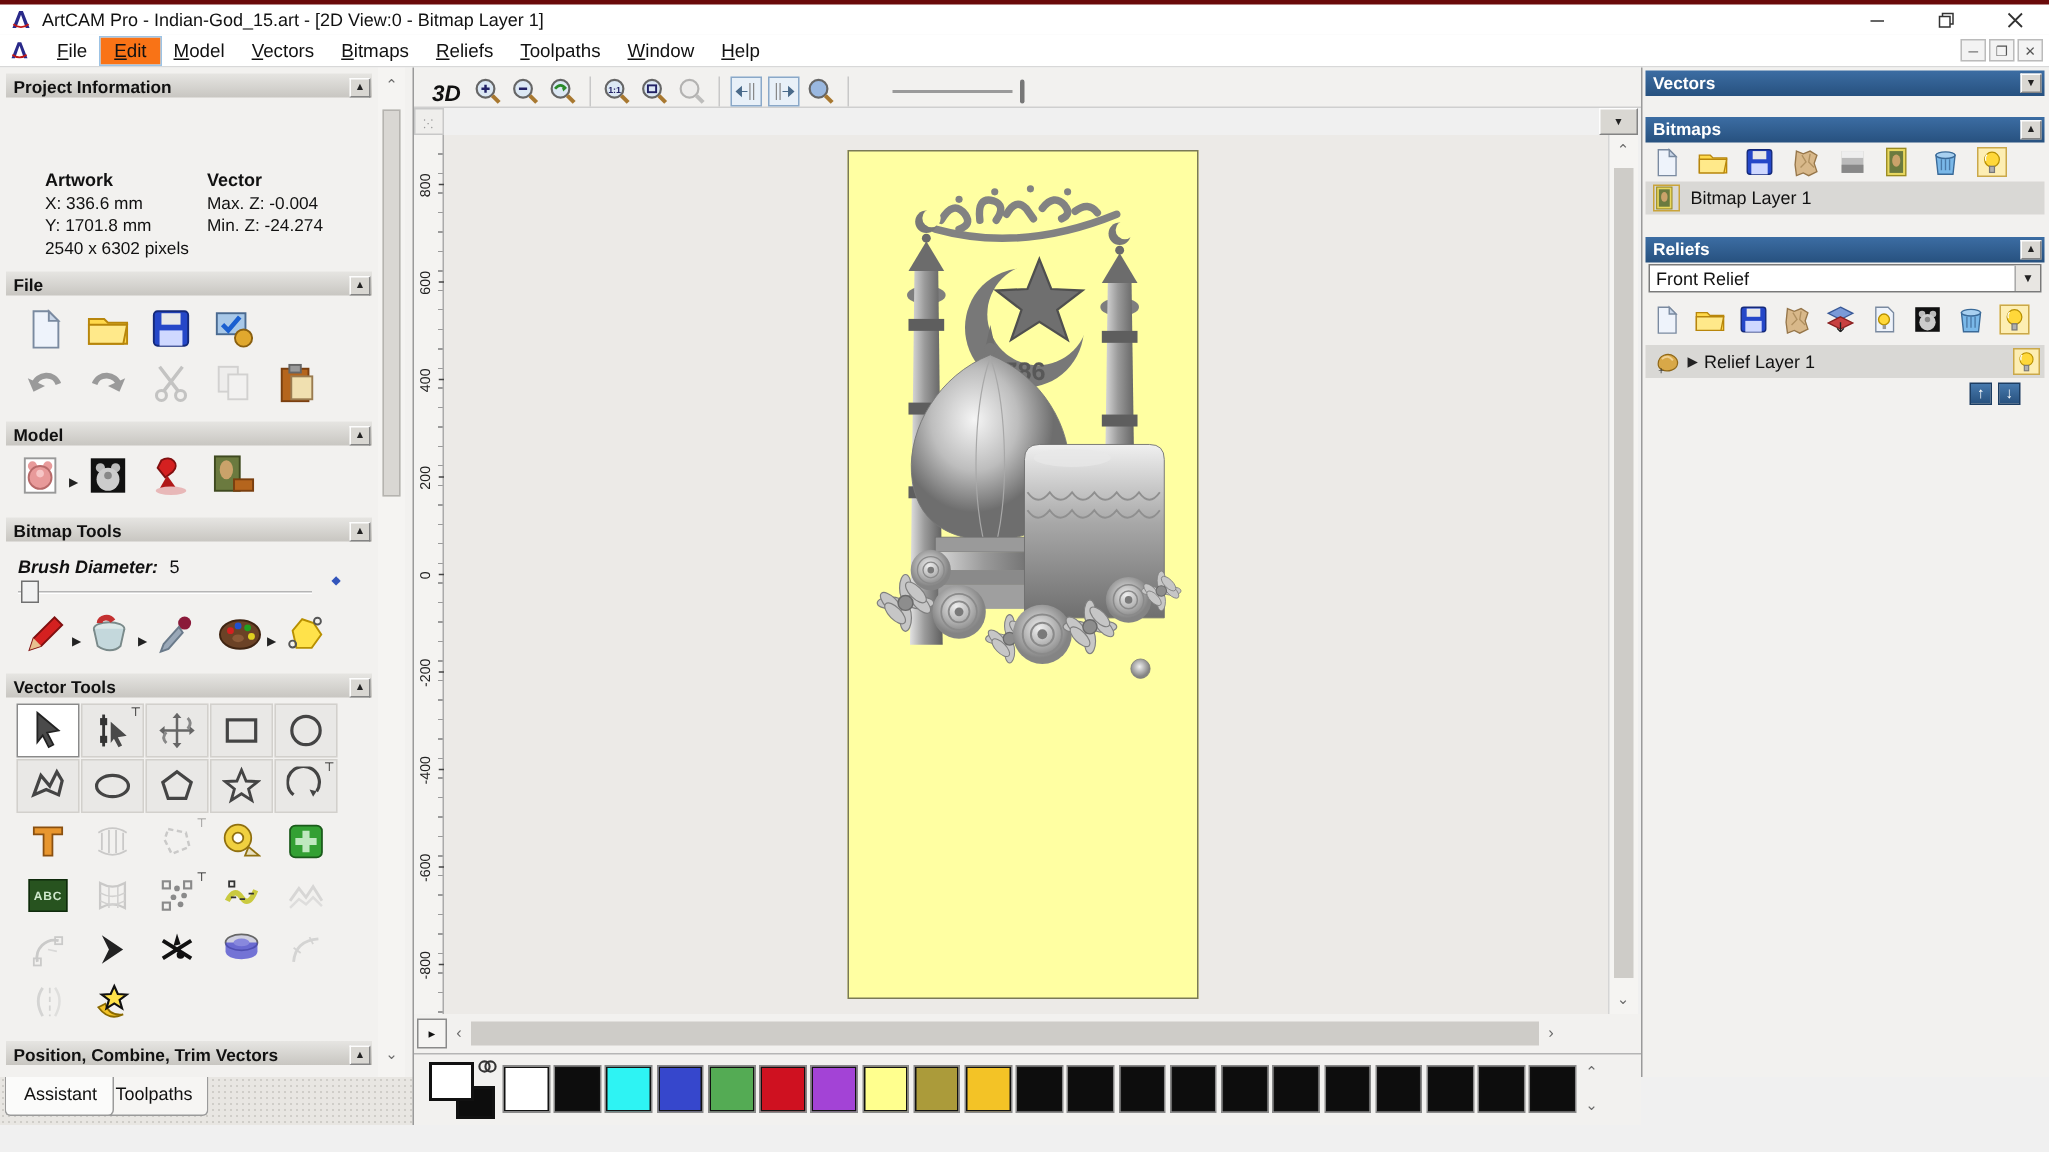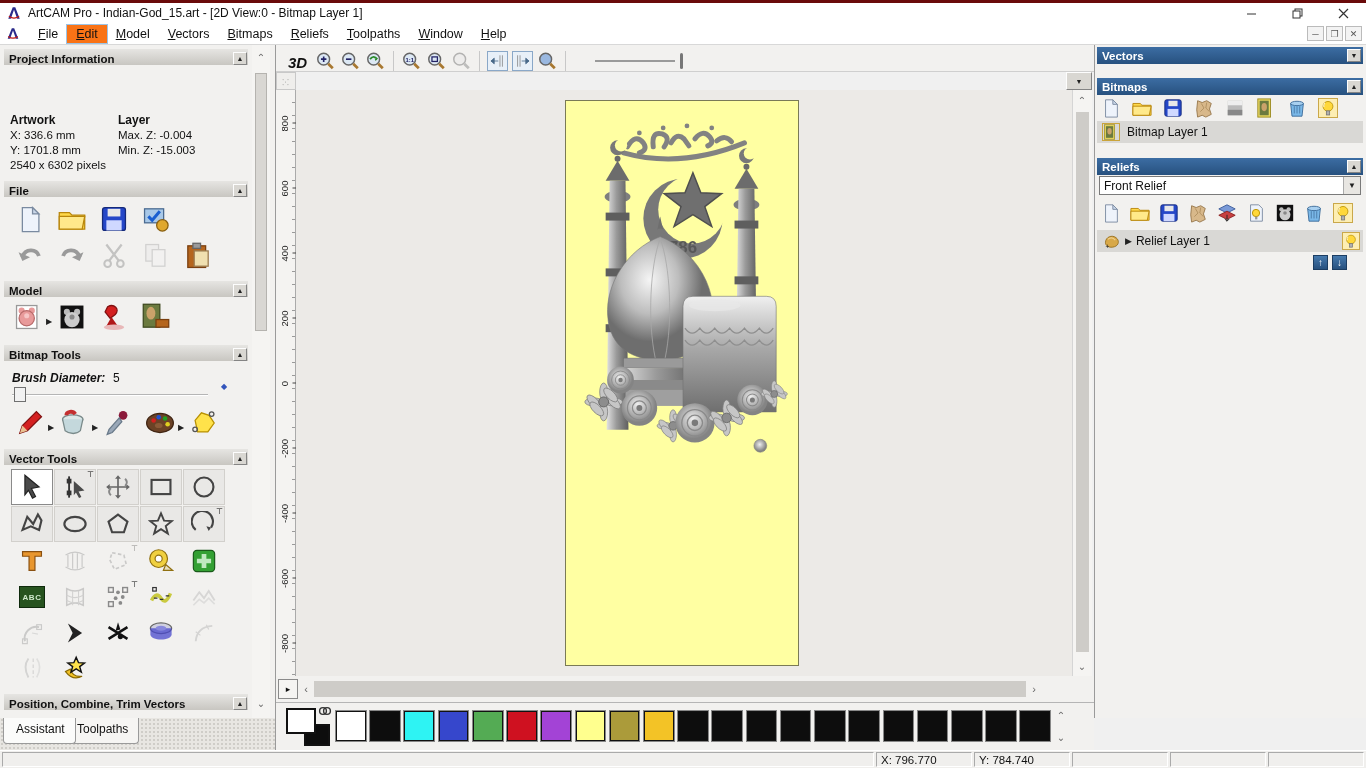--- a/index.html
+++ b/index.html
@@ -23,21 +23,21 @@
   .menubar .logo { width:16px; height:13px; margin:0 8px 0 5px; }
   .mdi-controls { margin-left:auto; display:flex; gap:2px; padding-right:4px; }
   .mdi-btn { width:17px; height:15px; background:#f3f3f3; border:1px solid #bbb; font-size:9px; color:#555; display:flex; align-items:center; justify-content:center; }
 
   
   .left-panel { position:absolute; left:0; top:45px; width:276px; height:673px; background:#f2f1ef; border-right:1px solid #9a9a9a; overflow:hidden; }
   .sec-h { position:absolute; left:4px; width:244px; height:16px; background:linear-gradient(#e6e5e2,#c8c6c1); display:flex; align-items:flex-end; font-weight:bold; font-size:11.5px; padding-left:5px; }
   .sec-h .collapse { margin-left:auto; margin-right:1px; }
   .btn3d { width:14px; height:13px; background:#d9d7d2; border:1px solid; border-color:#fdfdfd #848484 #848484 #fdfdfd; font-size:7px; color:#222; display:flex; align-items:center; justify-content:center; }
   .pi-grid { position:absolute; left:10px; top:68px; width:236px; font-size:11.5px; line-height:15px; }
-  .pi-col { position:absolute; top:0; }
+  .pi-col { position:absolute; top:0;margin-left:20px; }
   .pi-col b { font-size:12px; }
   .ic { display:inline-flex; align-items:center; justify-content:center; }
   .ic svg { width:100%; height:100%; }
   .toolrow { position:absolute; display:flex; align-items:center; }
   .toolrow .ic { width:28px; height:28px; margin-right:14px; }
   .flyout { width:6px; height:8px; margin:8px 6px 0 -10px; font-size:8px; color:#222; }
   .dis { filter:grayscale(1) opacity(0.45); }
   .brush-label { position:absolute; left:12px; top:326px; font-style:italic; font-weight:bold; font-size:12px; }
   .brush-val { position:absolute; left:113px; top:326px; font-size:12px; }
   .blue-dot { position:absolute; left:221px; top:337px; color:#3355bb; font-size:8px; }
@@ -182,23 +182,23 @@
       <span class="btn3d collapse">▲</span>
     </div>
     <div class="pi-grid">
       <div class="pi-col" style="left:0">
         <b>Artwork</b><br>
         <span>X: 336.6 mm</span><br>
         <span>Y: 1701.8 mm</span><br>
         <span>2540 x 6302 pixels</span>
       </div>
       <div class="pi-col" style="left:108px">
-        <b>Layer</b><br>
+        <b>Vector</b><br>
         <span>Max. Z: -0.004</span><br>
-        <span>Min. Z: -15.003</span>
+        <span>Min. Z: -24.274</span>
       </div>
     </div>
 
     <div class="sec-h" style="top:136px">
       <span>File</span>
       <span class="btn3d collapse">▲</span>
     </div>
     <div class="toolrow" style="left:16px; top:160px">
       <span class="ic">
           <svg viewBox="0 0 22 22">
@@ -1066,21 +1066,13 @@
             <path d="M7 5 q-2 2 -1 5" stroke="#fff" fill="none"></path>
             <rect x="9" y="14.5" width="4" height="5" fill="#b0b0b0" stroke="#777"></rect>
           </svg>
         </span>
     </div>
     <span class="updown" style="left:218px; top:210px">↑</span>
     <span class="updown" style="left:237px; top:210px">↓</span>
   </div>
 
 
-  <div class="statusbar">
-    <div class="sb-cell sb-fill"></div>
-    <div class="sb-cell sb-xy">X: 796.770</div>
-    <div class="sb-cell sb-xy">Y: 784.740</div>
-    <div class="sb-cell sb-xy"></div>
-    <div class="sb-cell sb-xy"></div>
-    <div class="sb-cell sb-xy"></div>
-  </div>
 </div>
 
 </body></html>

